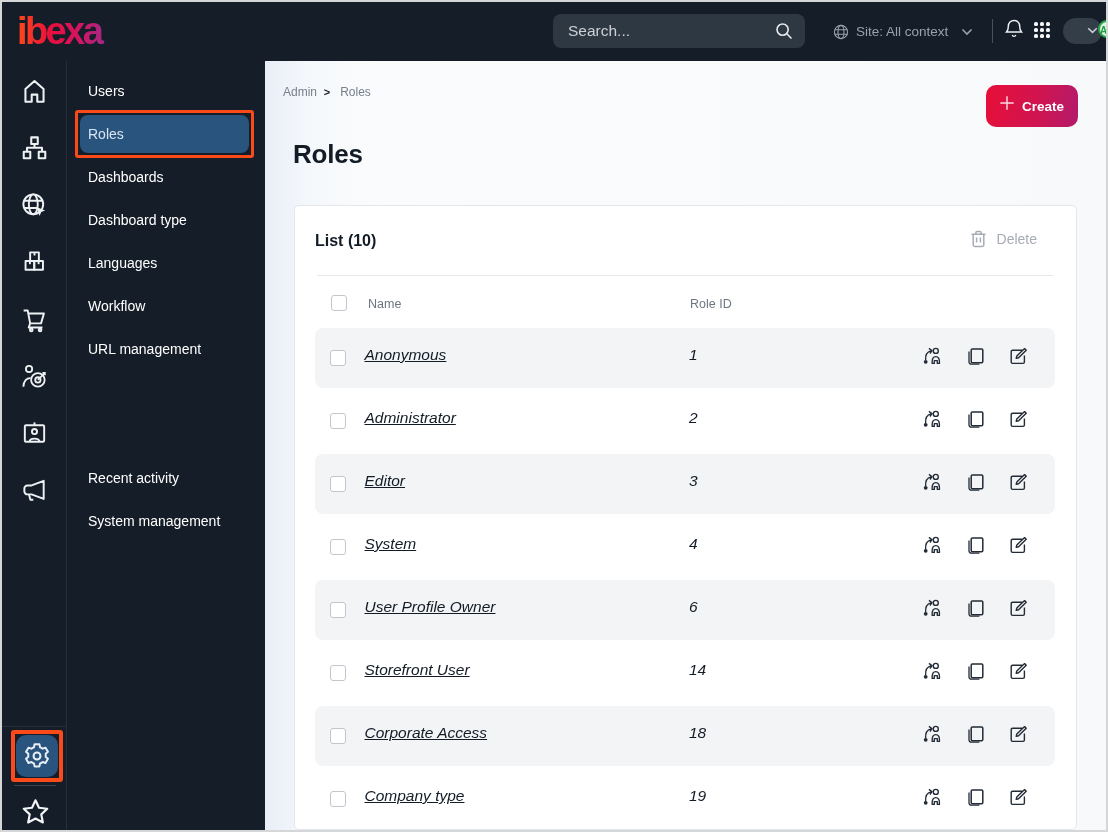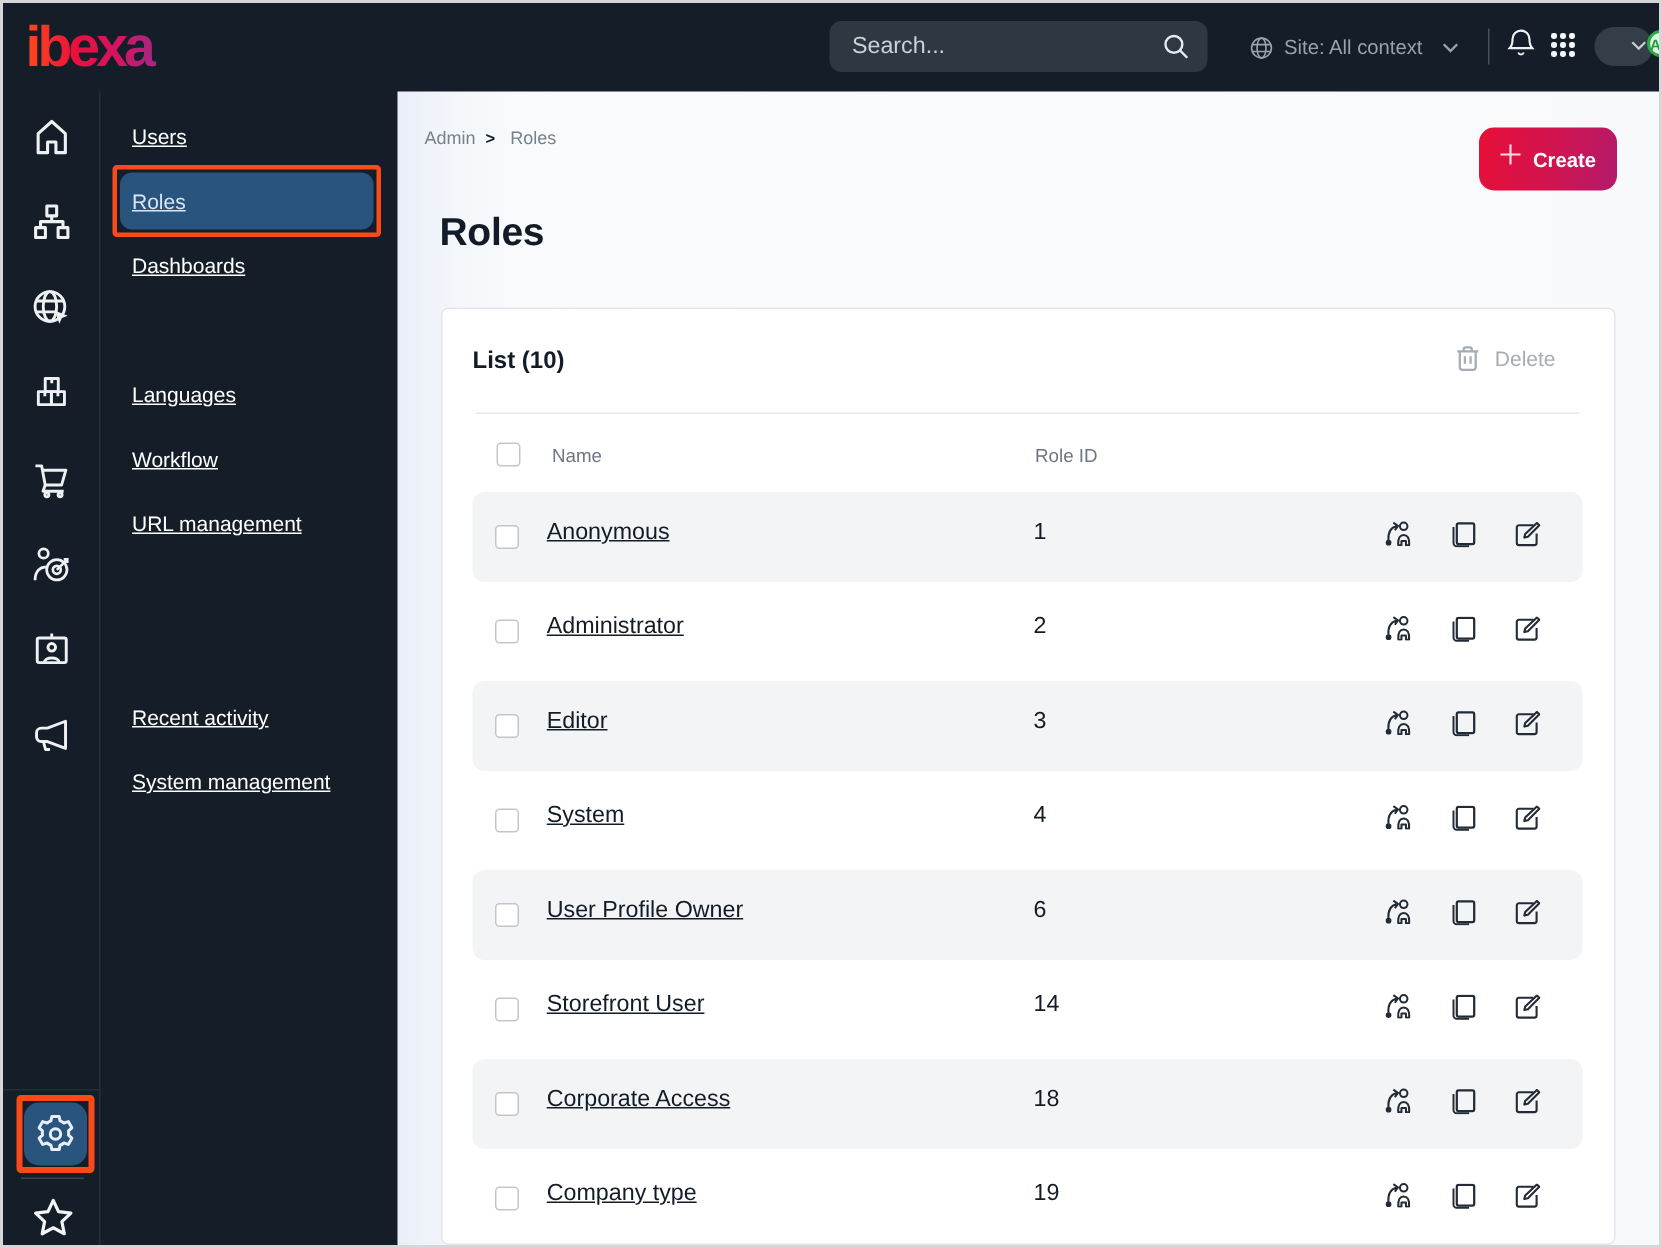--- a/index.html
+++ b/index.html
@@ -24,40 +24,40 @@
 .rail{position:absolute;top:59px;left:0;width:65px;bottom:0;background:#151e28;border-right:1px solid #262f39;}
 .rail .icn{position:absolute;left:0;width:65px;text-align:center;color:#eef1f4;}
 .rail .icn svg{display:inline-block;}
 .railsep{position:absolute;left:0;width:65px;height:1px;background:#252e38;}
 .gearwrap{position:absolute;left:14px;top:674px;width:42px;height:42px;background:#28547e;border-radius:10px;color:#e8eef6;text-align:center;}
 .gearwrap::before{content:"";position:absolute;left:-5px;top:-5px;right:-5px;bottom:-5px;border:4px solid #fa4a19;border-radius:3px;}
 .gearwrap svg{margin-top:5px;}
 .star{position:absolute;left:18px;top:736px;color:#f2f4f6;}
 
 .menucol{position:absolute;top:59px;left:66px;width:197px;bottom:0;background:#151e28;}
-.mitem{position:absolute;left:12px;width:169px;height:43px;color:#fff;font-size:14px;line-height:43px;padding-left:8px;text-decoration:underline;}
+.mitem{position:absolute;left:12px;width:169px;height:43px;color:#fff;font-size:14px;line-height:43px;padding-left:8px;}
 .mitem.active{background:#28547e;border-radius:8px;color:#d9e5f3;height:38px;line-height:38px;}
 .mitem.active::before{content:"";position:absolute;left:-5px;top:-5px;right:-5px;bottom:-5px;border:3.5px solid #fa4a19;border-radius:3px;}
 
 .main{position:absolute;top:59px;left:263px;right:0;bottom:0;background:linear-gradient(90deg,#e9eef8 0px,#f5f8fb 45px,#fafbfc 110px,#f8f9fa 100%);}
 .crumbs{position:absolute;left:18px;top:24px;font-size:12px;color:#78808d;}
 .crumbs b{color:#131c26;font-weight:bold;font-size:11px;}
 .btn-create{position:absolute;left:721px;top:24px;width:92px;height:42px;border-radius:10px;background:linear-gradient(100deg,#e70f38 0%,#d11450 55%,#b21a6b 100%);color:#fff;font-size:13.5px;font-weight:bold;}
 .btn-create svg{position:absolute;left:13px;top:10px;}
 .btn-create span{position:absolute;left:36px;top:14px;}
 .h1{position:absolute;left:28px;top:78px;font-size:26px;font-weight:bold;color:#131c26;letter-spacing:-0.2px;}
 .card{position:absolute;left:29px;top:144px;width:783px;height:625px;background:#fff;border:1px solid #e3e6ed;border-radius:5px;overflow:hidden;}
 .card .title{position:absolute;left:20px;top:26px;font-size:16px;font-weight:bold;color:#131c26;}
 .delete{position:absolute;right:39px;top:24.5px;color:#a6abb5;font-size:14px;}
 .delete svg{position:absolute;left:-27px;top:-1px;}
 .carddiv{position:absolute;left:22px;right:23px;top:69px;height:1px;background:#e6e8ee;}
 .thead{position:absolute;top:81.5px;left:0;right:0;height:32px;color:#6f7683;font-size:12.5px;}
 .cbx{position:absolute;width:16px;height:16px;border:1px solid #c2c6cc;border-radius:3px;background:#fff;}
 .rows{position:absolute;top:122px;left:0;right:0;}
-.row{position:absolute;left:20px;width:740px;height:60px;}
+.row{position:absolute;left:20px;width:740px;height:60px;font-style:italic;}
 .row.odd{background:#f3f4f6;border-radius:8px;}
 .row .cbx{left:15px;top:22px;}
 .rname{position:absolute;left:49.5px;top:18px;font-size:15.5px;color:#131c26;text-decoration:underline;}
 .rid{position:absolute;left:374px;top:18px;font-size:15.5px;color:#131c26;}
 .ricons{position:absolute;left:0;top:0;width:100%;height:100%;color:#222b36;}
 .ricons svg{position:absolute;}
 .ricons svg:nth-child(1){left:608px;top:19px;}
 .ricons svg:nth-child(2){left:653px;top:20px;}
 .ricons svg:nth-child(3){left:695px;top:20px;}
 </style>
@@ -175,20 +175,21 @@
     <div class="railsep" style="top:724px;left:12px;width:42px;background:#3a434d"></div>
     <div class="star"><svg width="31" height="30" viewBox="0 0 24 24" fill="none" stroke="currentColor" stroke-width="1.7" stroke-linejoin="round">
           <path d="M12 2.6 L14.8 8.6 L21.4 9.4 L16.6 13.9 L17.9 20.4 L12 17.2 L6.1 20.4 L7.4 13.9 L2.6 9.4 L9.2 8.6 Z"></path>
         </svg></div>
   </div>
 
   <div class="menucol">
     <div class="mitem" style="top:9px">Users</div>
     <div class="mitem active" style="top:54px">Roles</div>
     <div class="mitem" style="top:95px">Dashboards</div>
+    <div class="mitem" style="top:138px">Dashboard type</div>
     <div class="mitem" style="top:181px">Languages</div>
     <div class="mitem" style="top:267px">URL management</div>
     <div class="mitem" style="top:224px">Workflow</div>
     <div class="mitem" style="top:396px">Recent activity</div>
     <div class="mitem" style="top:439px">System management</div>
   </div>
 
   <div class="main">
     <div class="crumbs">Admin&nbsp;&nbsp;<b>&gt;</b>&nbsp;&nbsp;&nbsp;Roles</div>
     <div class="btn-create">

